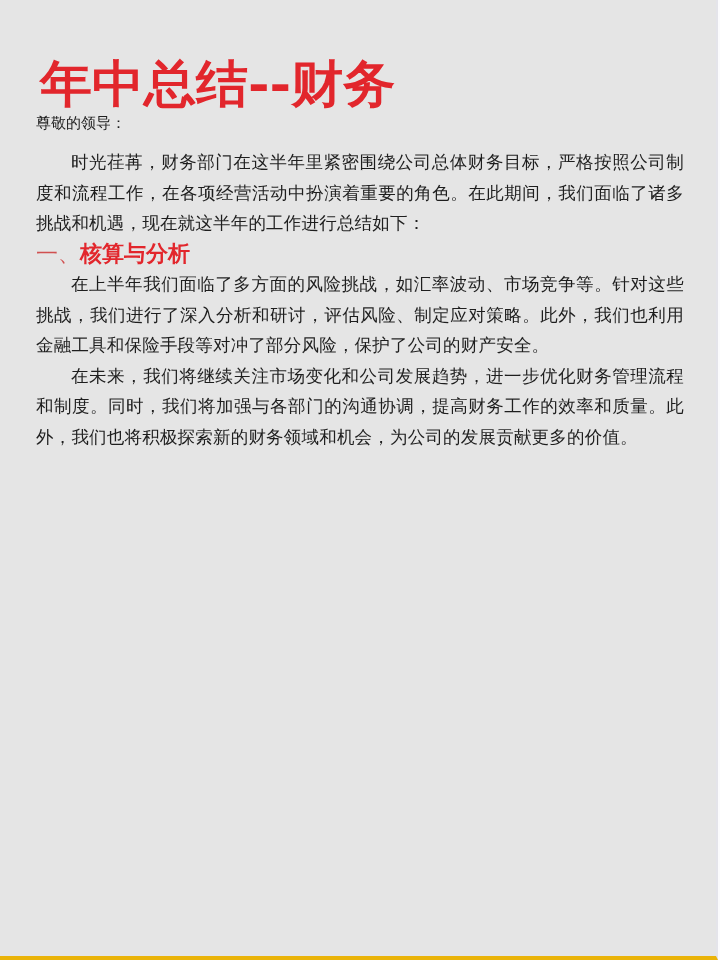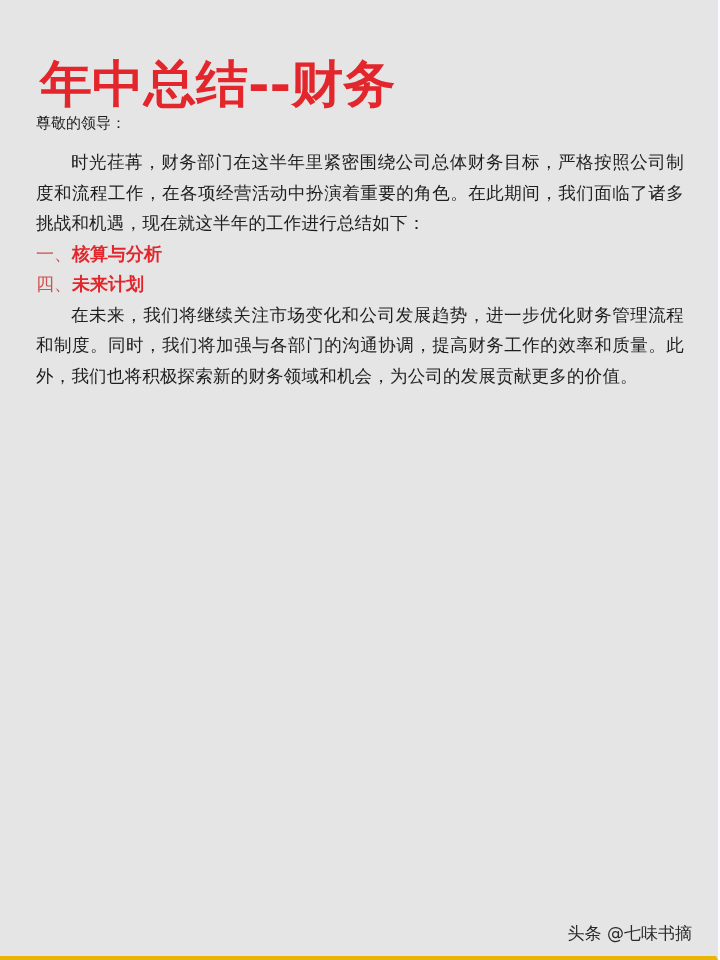--- a/index.html
+++ b/index.html
@@ -29,21 +29,21 @@
     }
     .body-text {
       position: absolute; left: 36px; top: 147px; width: 648px;
     }
     .para {
       font-size: 17.5px; line-height: 30.5px;
       text-indent: 2em; text-align: justify; margin: 0;
       letter-spacing: 0.2px;
     }
     .heading {
-      font-size: 18px; line-height: 30.5px; margin: 0;
+      font-size: 22px; line-height: 30.5px; margin: 0;
     }
     .heading .num { color: #d05050; }
     .heading .label { color: #e2262c; font-weight: bold; }
     .watermark {
       position: absolute; right: 24px; top: 922px;
       font-size: 17px; color: #2a2a2a;
     }
   </style>
 </head>
 <body>
@@ -53,22 +53,19 @@
   <div class="greeting">尊敬的领导：</div>
 
   <div class="body-text">
     <p class="para">时光荏苒，财务部门在这半年里紧密围绕公司总体财务目标，严格按照公司制度和流程工作，在各项经营活动中扮演着重要的角色。在此期间，我们面临了诸多挑战和机遇，现在就这半年的工作进行总结如下：</p>
 
     <div class="heading">
       <span class="num">一、</span><span class="label">核算与分析</span>
     </div>
 
 
+    <p class="para">在上半年我们面临了多方面的风险挑战，如汇率波动、市场竞争等。针对这些挑战，我们进行了深入分析和研讨，评估风险、制定应对策略。此外，我们也利用金融工具和保险手段等对冲了部分风险，保护了公司的财产安全。</p>
 
-    <div class="heading">
-      <span class="num">四、</span><span class="label">未来计划</span>
-    </div>
     <p class="para">在未来，我们将继续关注市场变化和公司发展趋势，进一步优化财务管理流程和制度。同时，我们将加强与各部门的沟通协调，提高财务工作的效率和质量。此外，我们也将积极探索新的财务领域和机会，为公司的发展贡献更多的价值。</p>
 
   </div>
 
-  <div class="watermark">头条 @七味书摘</div>
 </div>
 
 </body></html>

